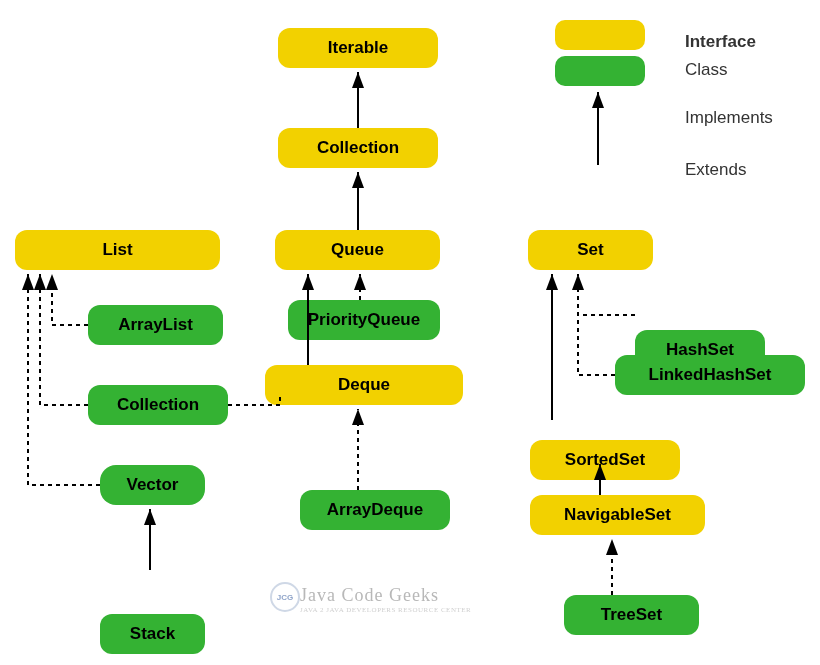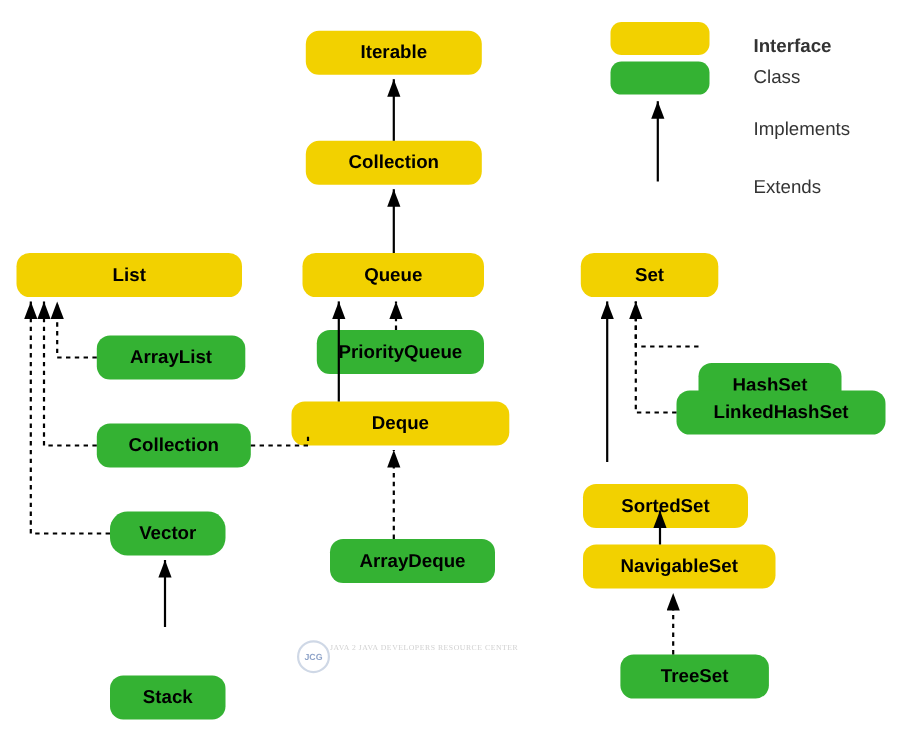--- a/index.html
+++ b/index.html
@@ -107,20 +107,21 @@
   <div class="node class" style="left:300px; top:490px; width:150px;">ArrayDeque</div>
 
   <div class="node class" style="left:635px; top:295px; width:130px;margin-top:35px;">HashSet</div>
   <div class="node class" style="left:615px; top:355px; width:190px;">LinkedHashSet</div>
   <div class="node interface" style="left:530px; top:440px; width:150px;">SortedSet</div>
   <div class="node interface" style="left:530px; top:495px; width:175px;">NavigableSet</div>
   <div class="node class" style="left:548px; top:595px; width:135px;margin-left:16px;">TreeSet</div>
 
   <div class="watermark-circle">JCG</div>
   <div class="watermark">
+    <span>Java Code Geeks</span>
     <span class="sub">JAVA 2 JAVA DEVELOPERS RESOURCE CENTER</span>
   </div>
 
   <svg class="arrows">
     <defs>
       <marker id="arrow" markerWidth="10" markerHeight="10" refX="8" refY="3" orient="auto" markerUnits="strokeWidth">
         <path d="M0,0 L8,3 L0,6 Z" fill="#000"></path>
       </marker>
     </defs>
 

